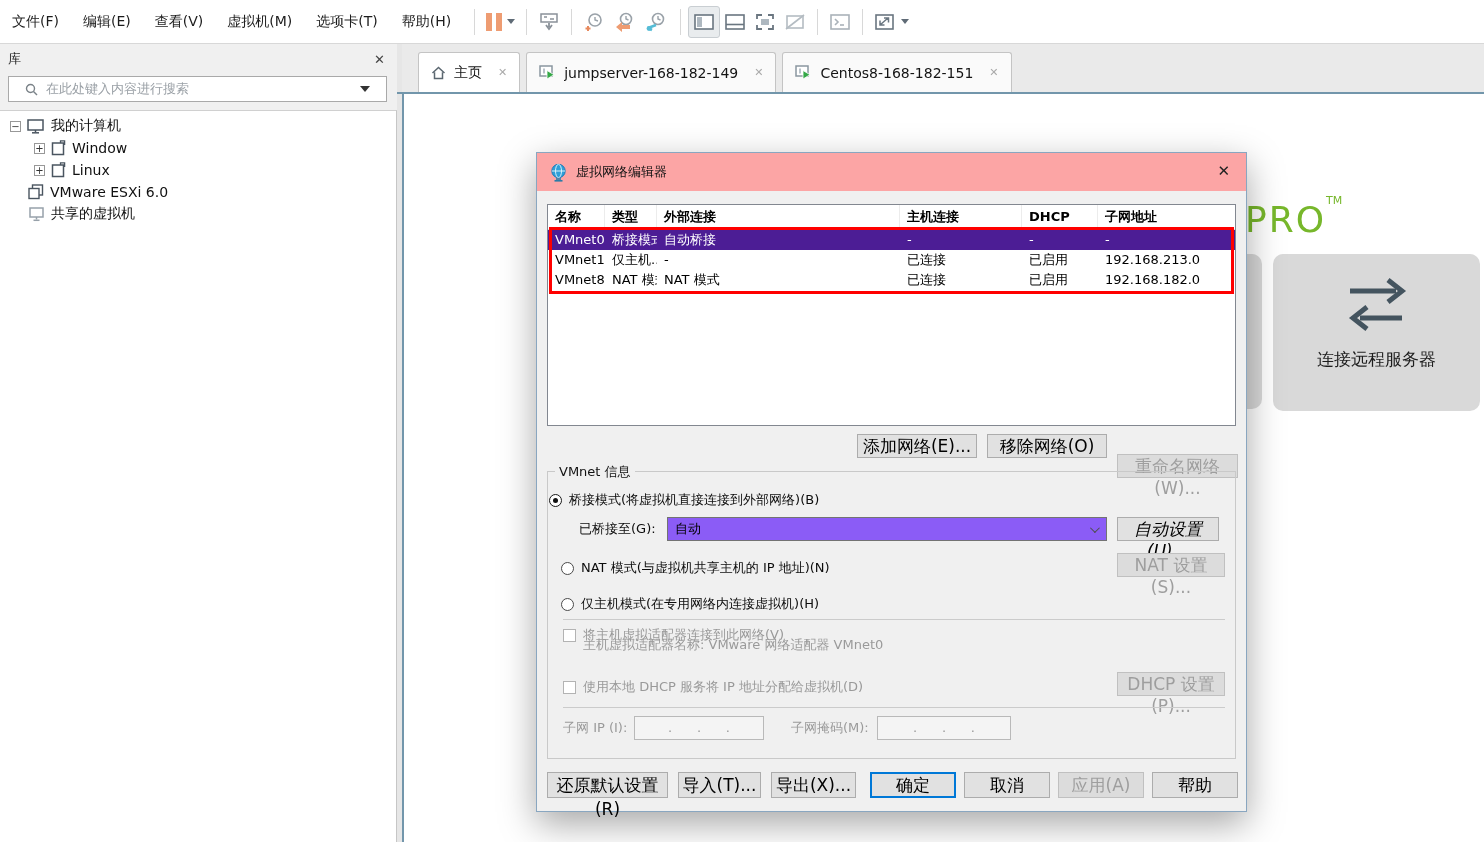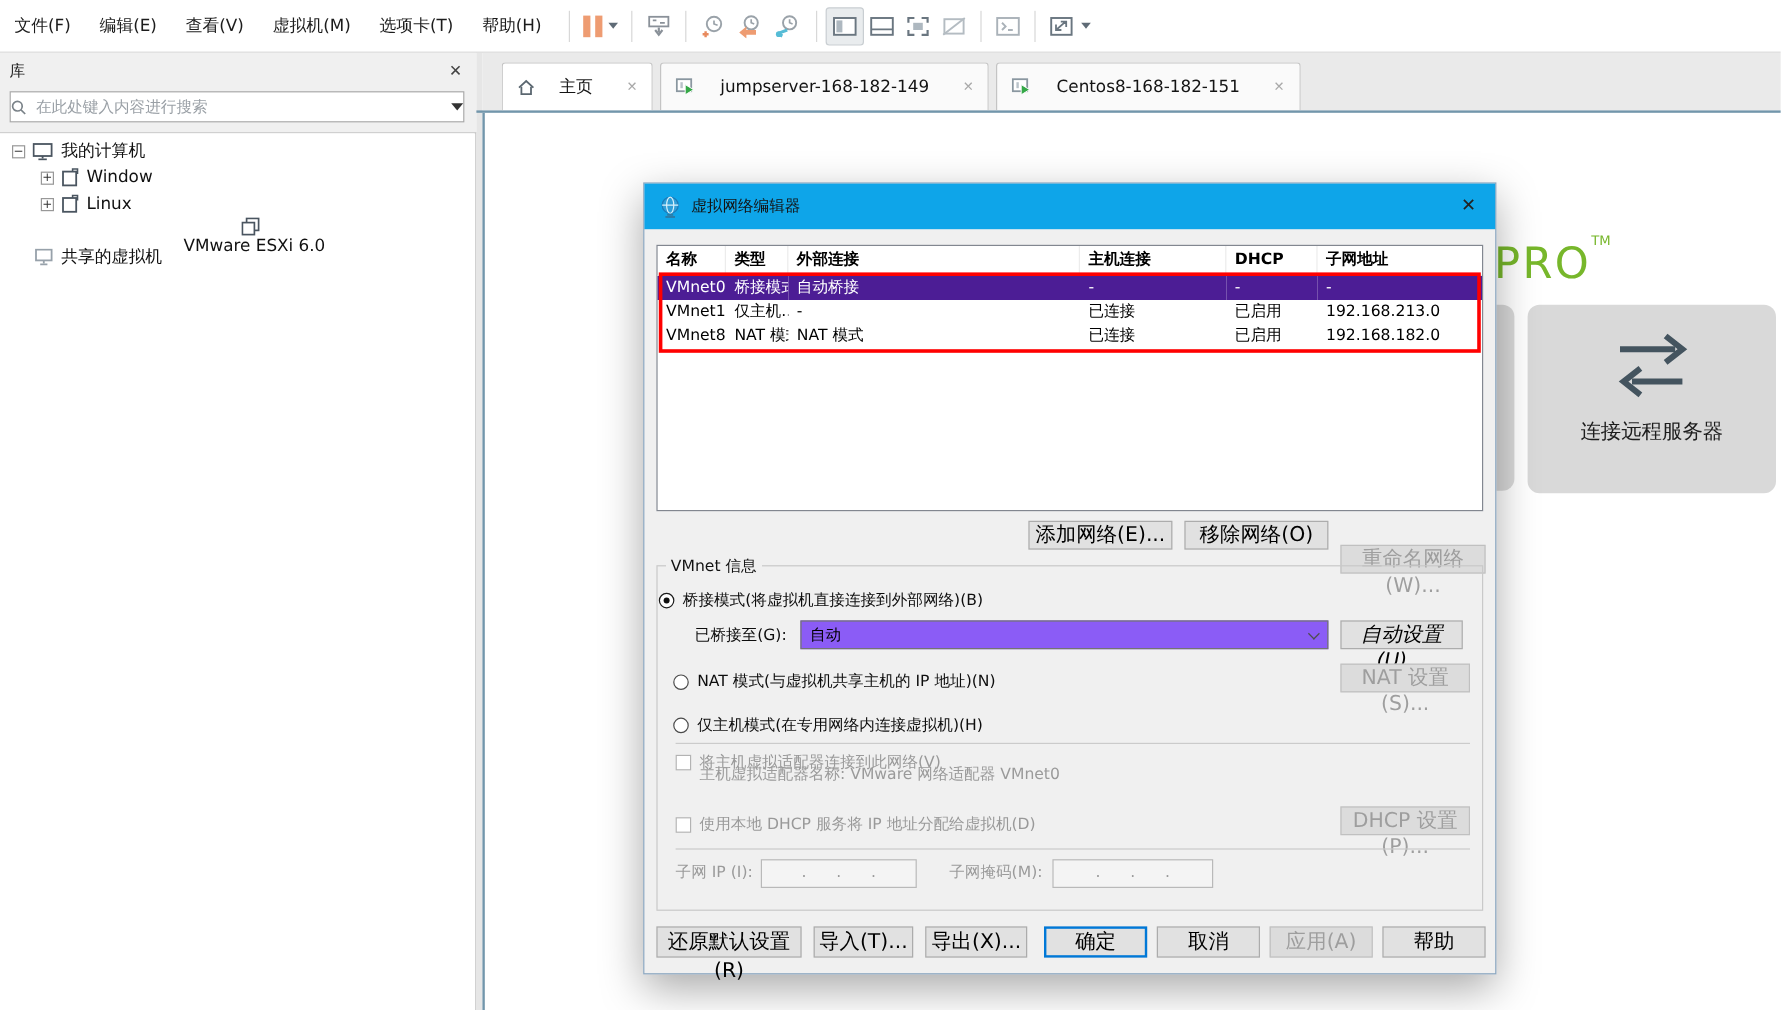--- a/index.html
+++ b/index.html
@@ -17,51 +17,51 @@
   .tb-btn.active { background:#e9ecee; border:1px solid #c9ced2; }
   .caret-down { width:0; height:0; border-left:4px solid transparent; border-right:4px solid transparent; border-top:5px solid #5f6b76; margin-left:5px; }
   .pause-bars { display:flex; gap:4px; }
   .pause-bars i { display:block; width:6px; height:18px; background:#ee9c72; }
 
   
   .library { position:absolute; left:0; top:44px; width:397px; height:798px; background:#f0f0f0; }
   .lib-head { display:flex; align-items:center; justify-content:space-between; height:30px; padding:0 12px 0 8px; }
   .lib-title { font-size:13px; color:#222; }
   .lib-close { font-size:13px; color:#444; cursor:default; }
-  .lib-search { position:absolute; left:8px; right:10px; top:32px; height:26px; background:#fff; border:1px solid #a9a9a9; display:flex; align-items:center; padding:0 0; }
+  .lib-search { position:absolute; left:8px; right:10px; top:32px; height:26px; background:#fff; border:1px solid #a9a9a9; display:flex; align-items:center; padding:0 16px; }
   .lib-search .ph { flex:1; color:#9aa0a6; font-size:13px; margin-left:8px; white-space:nowrap; overflow:hidden; }
   .search-caret { width:0; height:0; border-left:5px solid transparent; border-right:5px solid transparent; border-top:6px solid #333; }
   .lib-tree { position:absolute; left:0; right:0; top:66px; bottom:0; background:#fff; border-top:1px solid #d0d0d0; border-right:1px solid #c6c6c6; padding-top:4px; }
   .tree-row { display:flex; align-items:center; height:22px; font-size:14px; color:#111; }
   .expander { display:inline-flex; align-items:center; justify-content:center; width:11px; height:11px; border:1px solid #989898; background:#fff; font-size:10px; line-height:9px; color:#333; margin-right:6px; flex:0 0 auto; }
   .tree-icon { display:inline-flex; margin-right:6px; flex:0 0 auto; }
-  .ind0 { padding-left:10px; } .ind1 { padding-left:34px; } .ind1b { padding-left:28px;flex-direction:column; } .ind0b { padding-left:29px; }
+  .ind0 { padding-left:10px; } .ind1 { padding-left:34px; } .ind1b { padding-left:28px; } .ind0b { padding-left:29px; }
 
   .v-divider { position:absolute; left:397px; top:44px; width:5px; height:798px; background:#e6e6e6; }
 
   
   .main { position:absolute; left:402px; top:44px; width:1082px; height:798px; }
   .tabbar { position:absolute; left:0; top:0; right:0; height:48px; background:#eaeaea; display:flex; align-items:flex-end; padding-left:16px; gap:6px; }
   .steel-line { position:absolute; left:-5px; top:48px; right:0; height:2px; background:#7296ab; z-index:1; }
   .content { position:absolute; left:0; top:50px; right:0; bottom:0; background:#fff; border-left:2px solid #7296ab; }
-  .tab { display:flex; align-items:center; height:40px; padding:0 12px; border:1px solid #c4c4c4; border-bottom:none; border-radius:3px 3px 0 0; background:#fafafa; gap:20px; }
+  .tab { display:flex; align-items:center; height:40px; padding:0 12px; border:1px solid #c4c4c4; border-bottom:none; border-radius:3px 3px 0 0; background:#fafafa; gap:8px; }
   .tab.active { background:#fff; }
   .tab-label { font-size:14px; color:#141414; white-space:nowrap; }
   .tab-close { font-size:11px; color:#a9a9a9; margin-left:8px; }
 
   .logo { position:absolute; left:841px; top:100px; font-size:36px; letter-spacing:2px; color:#77b72b; z-index:0; }
   .logo sup { font-size:11px; letter-spacing:0; vertical-align:28px; color:#77b72b; }
   .hidden-card { position:absolute; left:760px; top:160px; width:98px; height:155px; background:#d9d9d9; border-radius:10px; z-index:0; }
   .remote-card { position:absolute; left:869px; top:160px; width:207px; height:157px; background:#d9d9d9; border-radius:10px; z-index:0; display:flex; flex-direction:column; align-items:center; }
   .remote-card svg { margin-top:22px; }
   .remote-label { margin-top:14px; font-size:17px; color:#1d1d1d; }
 
   
   .dialog { position:absolute; left:536px; top:152px; width:711px; height:660px; background:#f0f0f0; border:1px solid #89a6c0; box-shadow:0 12px 34px rgba(0,0,0,.35); z-index:10; }
-  .dlg-title { position:absolute; left:0; top:0; right:0; height:38px; background:#0ea5e9; display:flex; align-items:center; padding-left:12px; }
+  .dlg-title { position:absolute; left:0; top:0; right:0; height:38px; background:#fca5a5; display:flex; align-items:center; padding-left:12px; }
   .dlg-title-text { font-size:13px; color:#141414; margin-left:8px; }
   .dlg-close { position:absolute; right:16px; top:9px; font-size:15px; color:#222; }
 
   .net-table { position:absolute; left:10px; top:51px; width:689px; height:222px; background:#fff; border:1px solid #828790; }
   .tr { display:flex; }
   .th { height:25px; line-height:24px; font-size:13px; color:#000; padding-left:7px; border-right:1px solid #ececec; border-bottom:1px solid #e2e2e2; overflow:hidden; white-space:nowrap;font-weight:bold; }
   .td { height:20px; line-height:20px; font-size:13px; color:#000; padding-left:7px; overflow:hidden; white-space:nowrap; }
   .c0{width:57px;} .c1{width:52px;} .c2{width:243px;} .c3{width:122px;} .c4{width:76px;} .c5{width:137px; border-right:none;}
   .row.selected .td { background:#4c1d95; color:#fff; }
   .red-annotation { position:absolute; left:12px; top:74px; width:685px; height:67px; border:3px solid #ff0000; z-index:12; pointer-events:none; }

